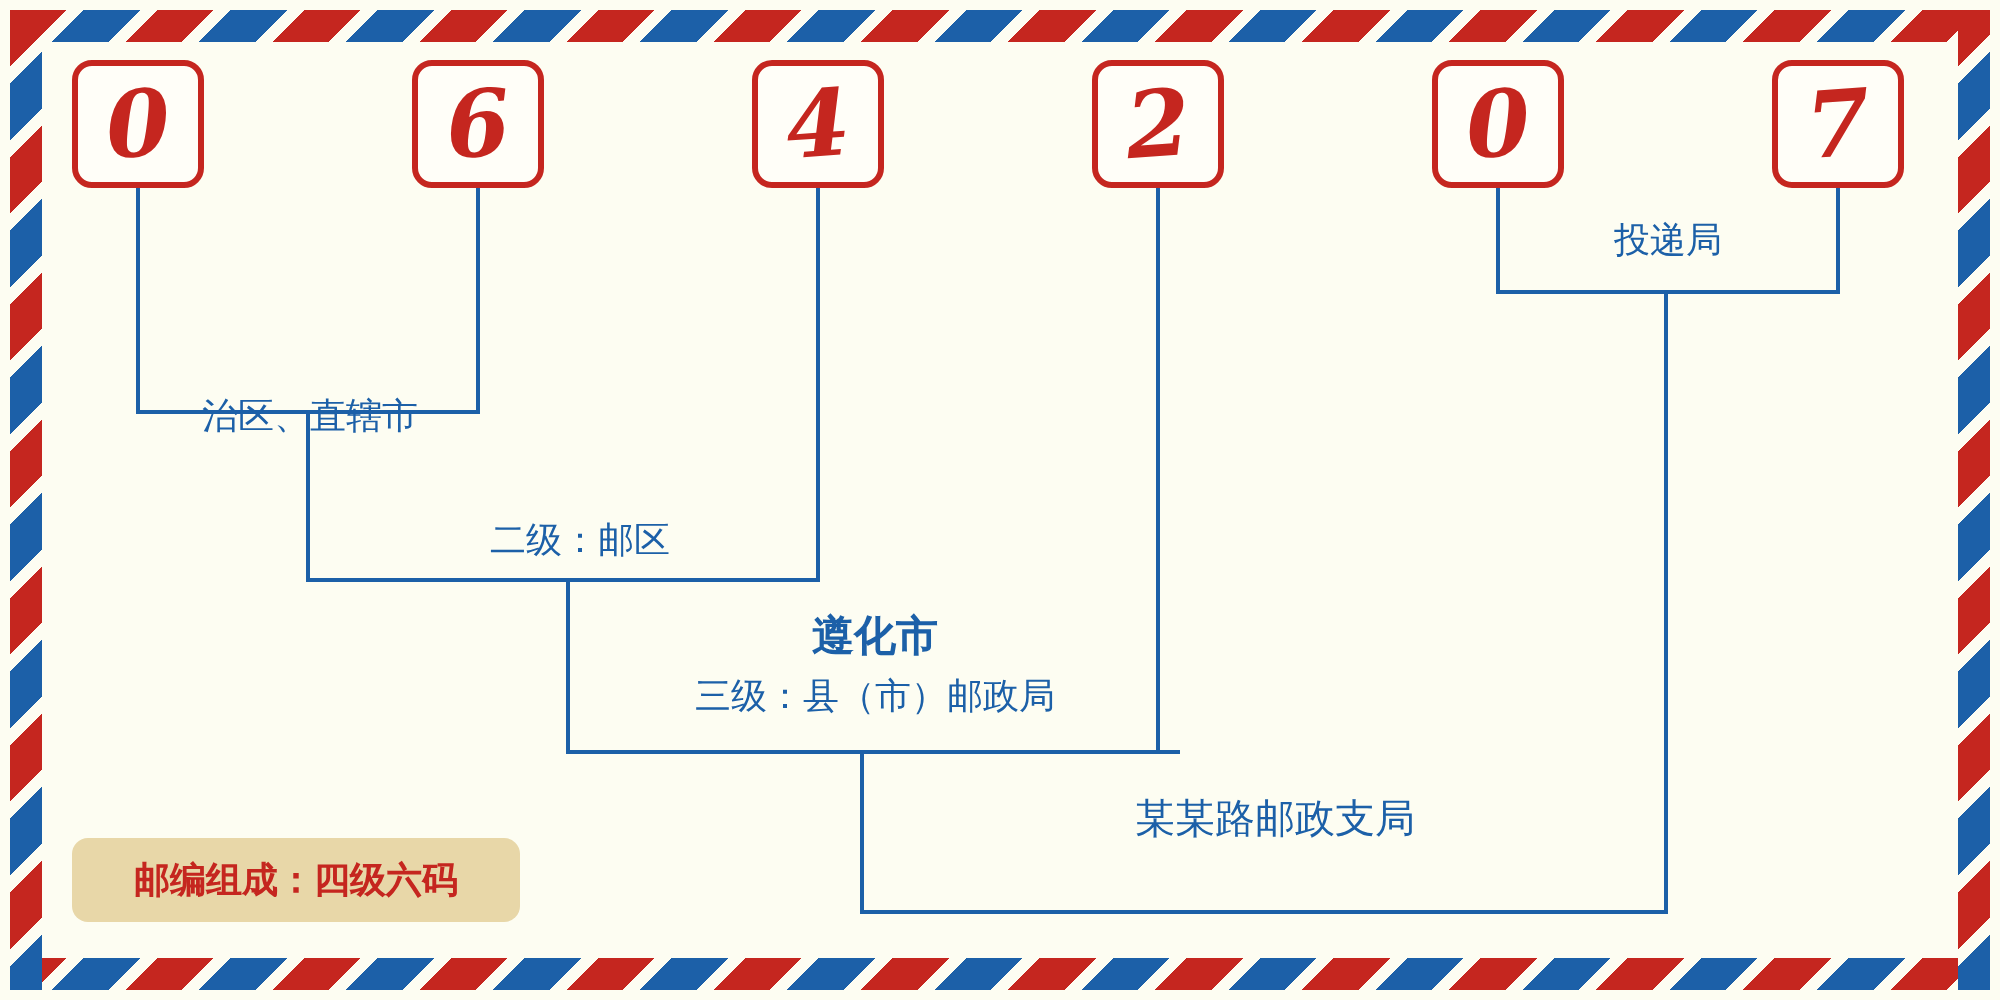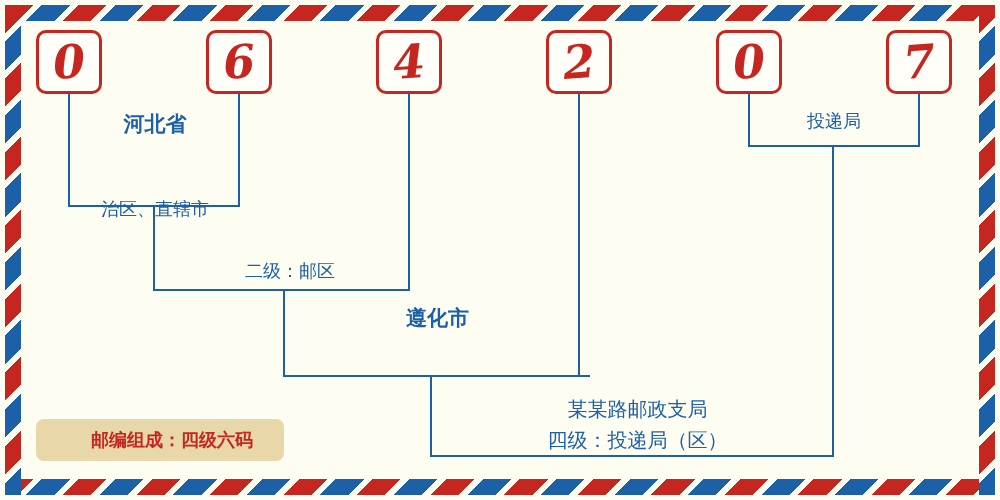--- a/index.html
+++ b/index.html
@@ -29,21 +29,21 @@
 
   .lbl{position:absolute;color:#1c60a8;text-align:center;font-size:18px;line-height:1.2;}
   .lbl.bold{font-weight:normal;}
   .lbl.big{font-size:21px;font-weight:bold;}
   .lbl.small{font-size:20px;}
 
   .footer-box{
     position:absolute;left:36px;top:419px;width:224px;height:42px;
     background:#e8d7a8;border-radius:8px;
     display:flex;align-items:center;justify-content:center;
-    color:#c5261f;font-weight:bold;font-size:18px;padding-left:24px;
+    color:#c5261f;font-weight:bold;font-size:18px;
   }
 </style>
 </head>
 <body>
 
 <div class="canvas">
 
   <div class="edge edge-top"></div>
   <div class="edge edge-bottom"></div>
   <div class="edge edge-left"></div>
@@ -80,28 +80,27 @@
   <div class="line" style="left:283px;top:375px;width:307px;height:2px;"></div>
   <div class="line" style="left:578px;top:94px;width:2px;height:283px;"></div>
 
   <div class="line" style="left:748px;top:94px;width:2px;height:53px;"></div>
   <div class="line" style="left:918px;top:94px;width:2px;height:53px;"></div>
   <div class="line" style="left:748px;top:145px;width:172px;height:2px;"></div>
   <div class="line" style="left:832px;top:145px;width:2px;height:312px;"></div>
   <div class="line" style="left:430px;top:375px;width:2px;height:82px;"></div>
   <div class="line" style="left:430px;top:455px;width:404px;height:2px;"></div>
 
-  <div class="lbl big" style="left:70px;top:112px;width:170px;">河北省</div>
   <div class="lbl" style="left:60px;top:166px;width:190px;margin-top:32px;">治区、直辖市</div>
 
   <div class="lbl" style="left:170px;top:260px;width:240px;">二级：邮区</div>
 
   <div class="lbl big" style="left:285px;top:306px;width:305px;">遵化市</div>
+  <div class="lbl" style="left:285px;top:338px;width:305px;">三级：县（市）邮政局</div>
 
   <div class="lbl bold" style="left:748px;top:110px;width:172px;">投递局</div>
   <div class="lbl bold small" style="left:455px;top:397px;width:365px;">某某路邮政支局</div>
-  <div class="lbl small" style="left:455px;top:428px;width:365px;">四级：投递局（区）</div>
 
   <div class="footer-box">
     <span>邮编组成：四级六码</span>
   </div>
 
 </div>
 
 </body></html>

